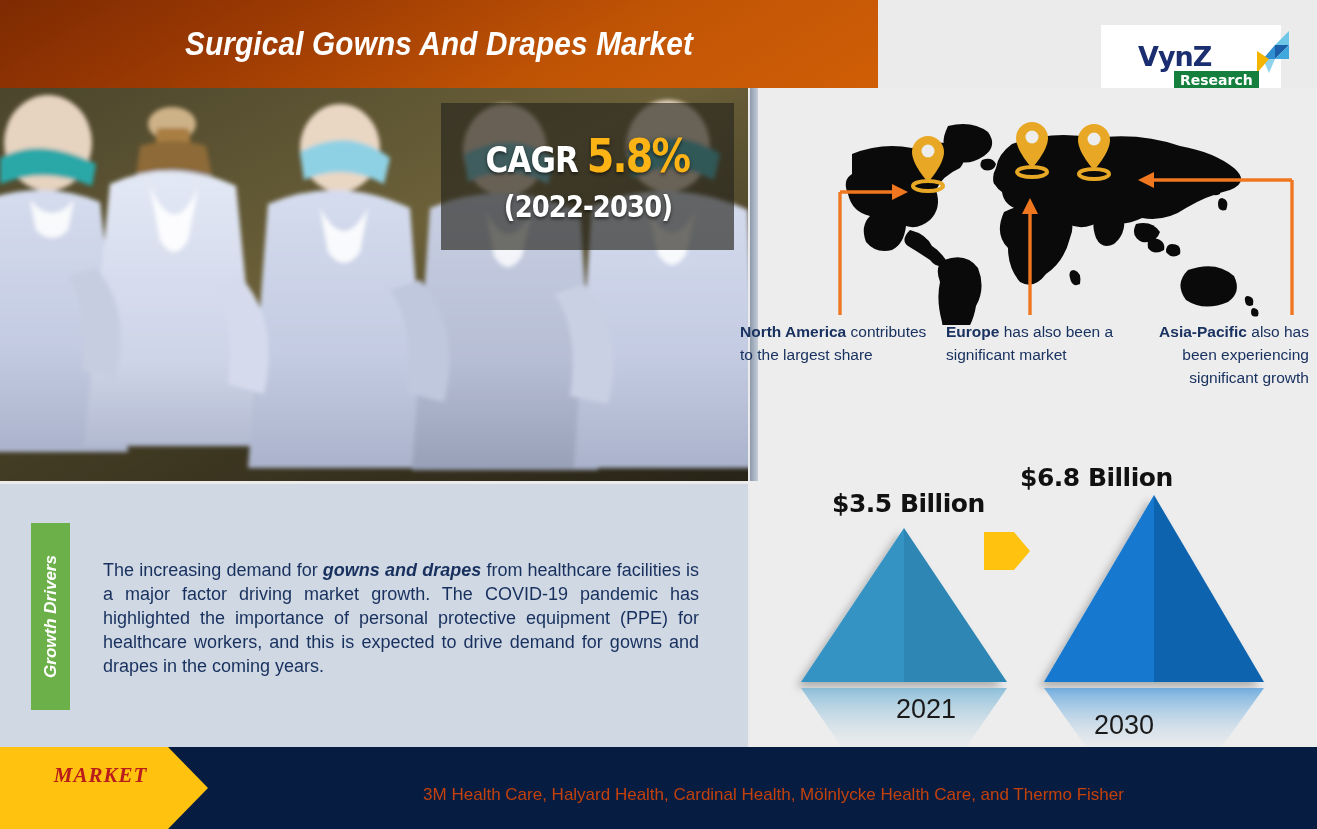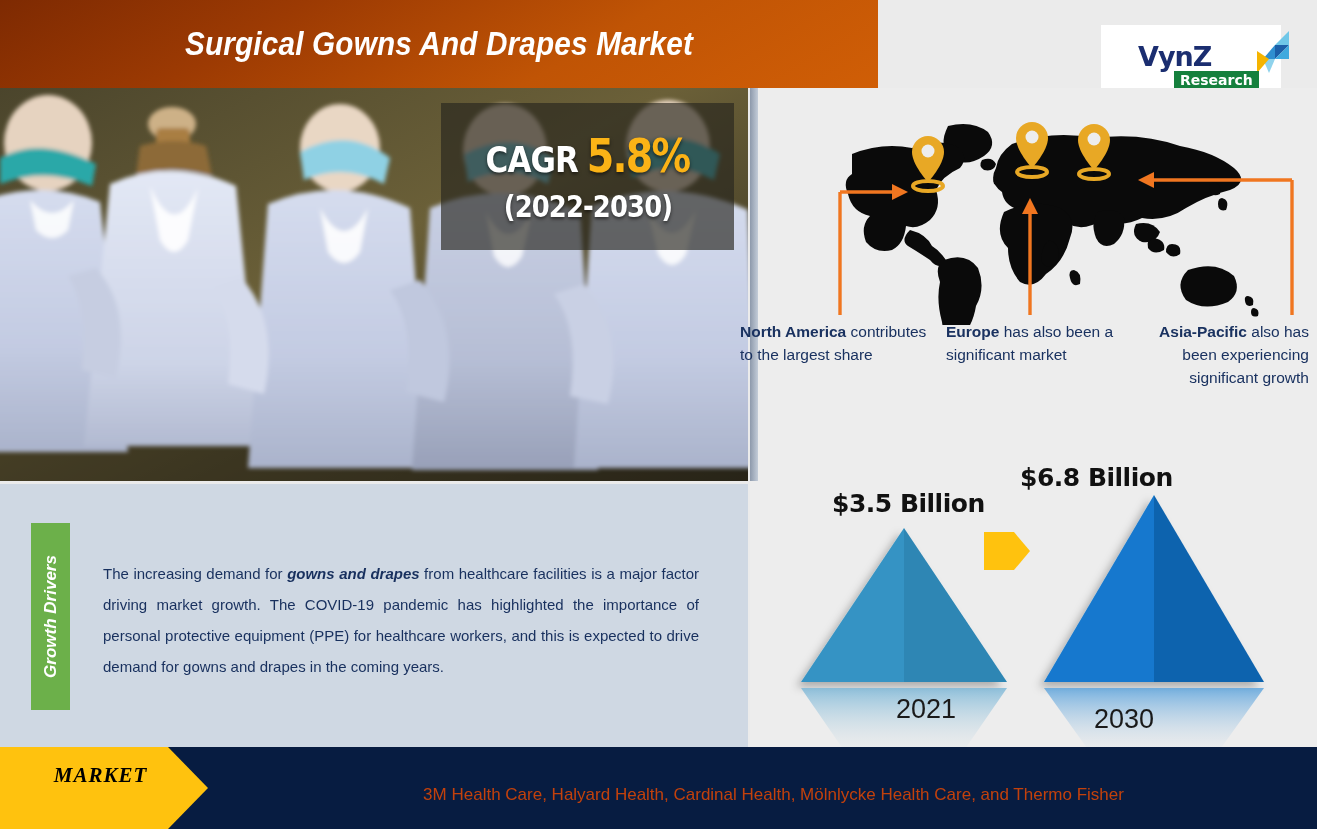--- a/index.html
+++ b/index.html
@@ -103,21 +103,21 @@
     transform:rotate(-90deg) translate(-187px,0);
     display:flex;align-items:center;justify-content:center;
     color:#ffffff;font-size:17px;font-weight:bold;font-style:italic;
     font-family:"Liberation Sans",sans-serif;
     white-space:nowrap;
   }
   .drivers-text{
     position:absolute;left:103px;top:558px;width:596px;
     color:#18305E;
     font-family:"Liberation Sans",sans-serif;
-    font-size:15px;line-height:31px;text-align:justify;
+    font-size:18px;line-height:24px;text-align:justify;
   }
   .drivers-text b{font-weight:bold;font-style:italic;}
 
   
   .right-panel{
     position:absolute;left:750px;top:88px;width:567px;height:659px;
     background:#EDEDED;
   }
   .panel-edge{
     position:absolute;left:750px;top:88px;width:8px;height:393px;
@@ -150,38 +150,38 @@
     white-space:nowrap;letter-spacing:-0.5px;
   }
   .tri-label-2021{left:76px;top:32px;}
   .tri-label-2030{left:264px;top:6px;}
   .tri-year{
     position:absolute;
     font-family:"Liberation Sans",sans-serif;
     font-size:27px;color:#1a1a1a;white-space:nowrap;
   }
   .tri-year-2021{left:140px;top:237px;}
-  .tri-year-2030{left:338px;top:247px;}
+  .tri-year-2030{left:338px;top:253px;}
   .incr-text{
     position:absolute;left:100px;top:78px;width:130px;
     text-align:right;
     color:#2D5D1A;
     font-family:"Liberation Sans",sans-serif;
     font-size:12.5px;font-weight:bold;line-height:17px;letter-spacing:0.3px;
   }
 
   
   .footer{
     position:absolute;left:0;top:747px;width:1317px;height:82px;
     background:#071C41;
   }
   .footer-badge{position:absolute;left:0;top:747px;width:230px;height:82px;}
   .footer-badge-label{
     position:absolute;left:8px;top:762px;width:185px;
-    text-align:center;color:#000000;
+    text-align:center;color:#b91c1c;
     font-family:"Liberation Serif",serif;
     font-size:21px;font-weight:bold;font-style:italic;
     line-height:26px;letter-spacing:1px;
   }
   .footer-text{
     position:absolute;left:230px;top:747px;width:1087px;height:96px;
     display:flex;align-items:center;justify-content:center;
     color:#c2410c;
     font-family:"Liberation Sans",sans-serif;
     font-size:17px;

